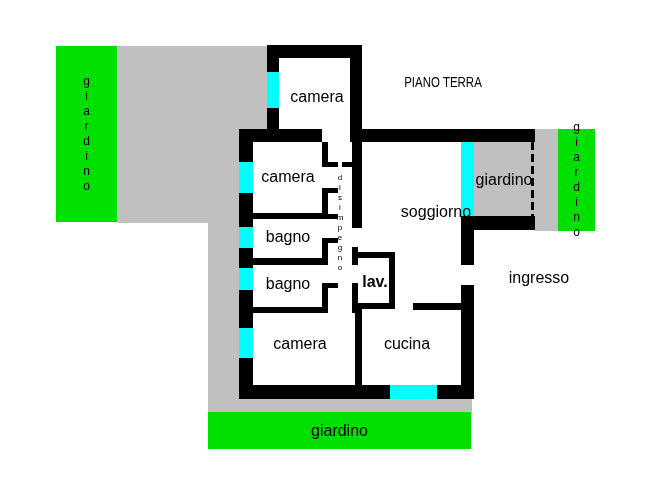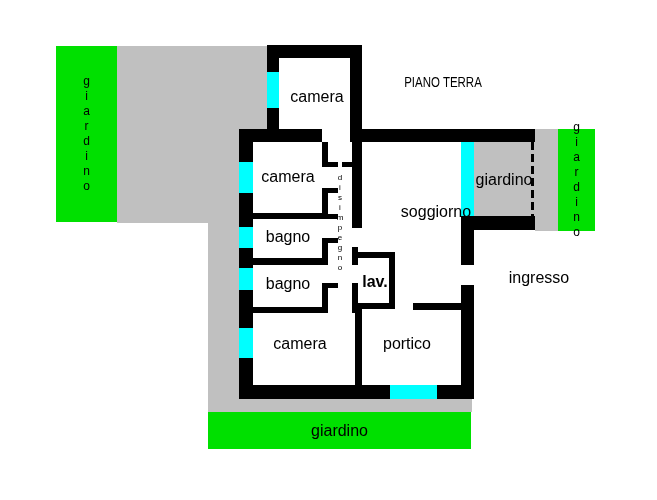--- a/index.html
+++ b/index.html
@@ -118,21 +118,21 @@
   <div class="dash" style="left:531px;top:142px;width:3px;height:74px;"></div>
 
   <div class="title" style="left:443px;top:82px;">PIANO TERRA</div>
 
   <div class="lbl" style="left:317px;top:97px;">camera</div>
   <div class="lbl" style="left:288px;top:177px;">camera</div>
   <div class="lbl" style="left:288px;top:237px;">bagno</div>
   <div class="lbl" style="left:288px;top:284px;">bagno</div>
   <div class="lbl" style="left:300px;top:344px;">camera</div>
   <div class="lbl" style="left:412px;top:212px;margin-left:24px;">soggiorno</div>
-  <div class="lbl" style="left:407px;top:344px;">portico</div>
+  <div class="lbl" style="left:407px;top:344px;">cucina</div>
   <div class="lbl" style="left:375px;top:282px;font-weight:bold;">lav.</div>
   <div class="lbl" style="left:501px;top:278px;margin-left:38px;">ingresso</div>
   <div class="lbl" style="left:504px;top:180px;">giardino</div>
 
   <div class="vwrap" style="left:56px;top:46px;width:61px;height:176px;">
     <span class="vtext">giardino</span>
   </div>
   <div class="vwrap" style="left:558px;top:129px;width:37px;height:102px;">
     <span class="vtext">giardino</span>
   </div>

